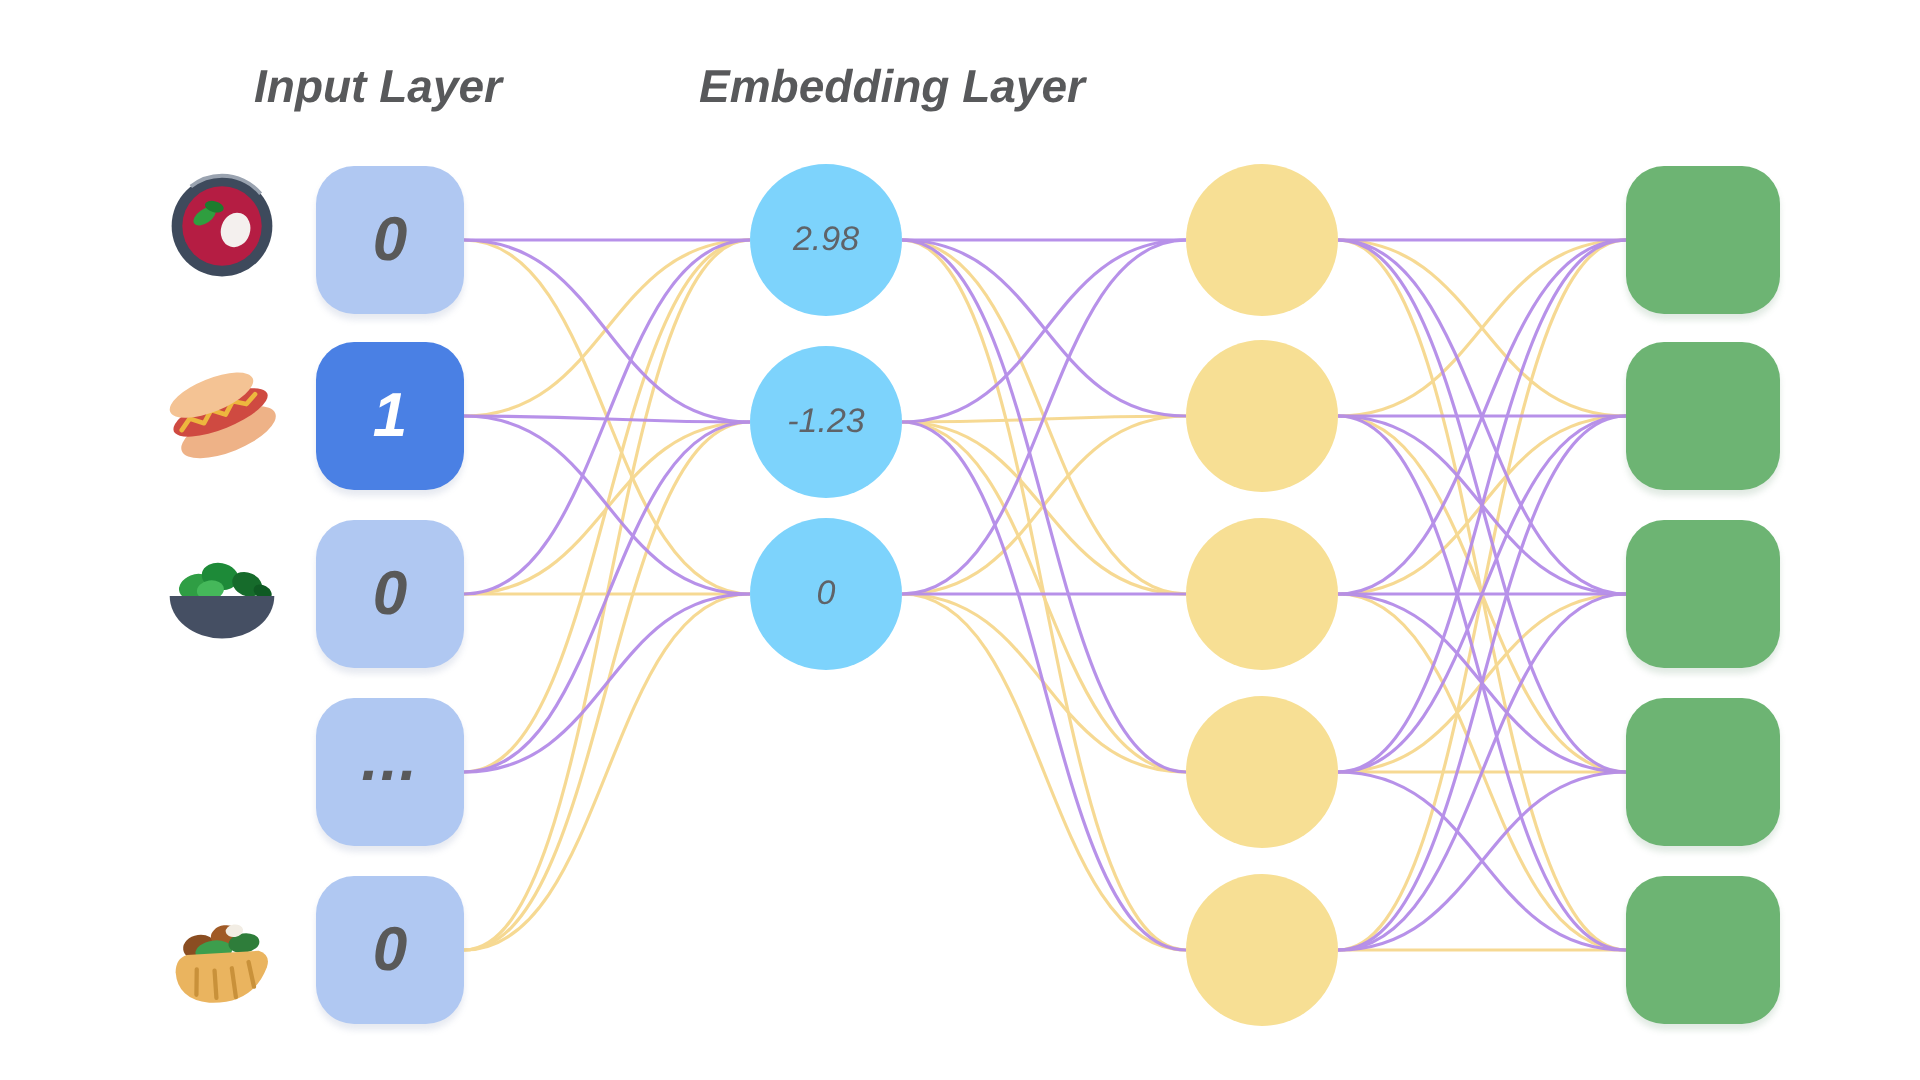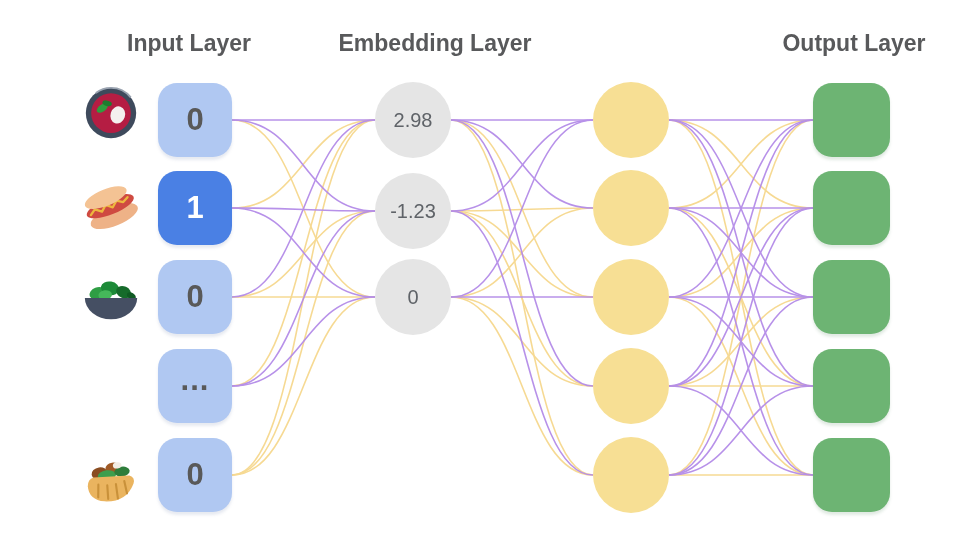--- a/index.html
+++ b/index.html
@@ -1,58 +1,58 @@
 <!DOCTYPE html>
 <html><head>
 <meta charset="utf-8">
 <style>
   html,body{margin:0;padding:0;background:#ffffff;}
   #canvas{
     position:relative;width:960px;height:540px;overflow:hidden;background:#ffffff;
     font-family:"Liberation Sans","DejaVu Sans",sans-serif;
+    font-style:italic;
   }
   .layer-title{
     position:absolute;top:30px;transform:translateX(-50%);
     font-size:23px;font-weight:700;color:#58595b;white-space:nowrap;
   }
   #title-input{left:189px;}
-  #title-embedding{left:435px;}
+  #title-embedding{left:446px;}
   #title-output{left:854px;}
   #edges{position:absolute;left:0;top:0;width:960px;height:540px;}
   .node{position:absolute;display:flex;align-items:center;justify-content:center;box-sizing:border-box;}
   .in-node{
     width:74px;height:74px;border-radius:19px;background:#b0c8f2;
     color:#595959;font-size:31px;font-weight:700;
     box-shadow:0 3px 3px rgba(120,140,180,0.18);
   }
   .in-node.active{background:#4a80e4;color:#ffffff;}
   .in-node .dots{transform:translateY(-6px);letter-spacing:1px;}
   .emb-node{
-    width:76px;height:76px;border-radius:50%;background:#e5e5e5;
-    color:#5f6368;font-size:20px;font-weight:400;
+    width:76px;height:76px;border-radius:50%;background:#7dd3fc;
+    color:#5f6368;font-size:17px;font-weight:400;
   }
   .hid-node{width:76px;height:76px;border-radius:50%;background:#f7df94;}
   .out-node{
     width:77px;height:74px;border-radius:19px;background:#6db473;
     box-shadow:0 3px 3px rgba(90,140,100,0.18);
   }
   .food-icon{position:absolute;width:62px;height:62px;left:80px;}
   #icon-soup{top:83px;}
   #icon-hotdog{top:177px;}
   #icon-salad{top:266px;}
   #icon-pita{top:446px;}
 </style>
 </head>
 <body>
 
 <div id="canvas">
 
   <div class="layer-title" id="title-input">Input Layer</div>
   <div class="layer-title" id="title-embedding">Embedding Layer</div>
-  <div class="layer-title" id="title-output">Output Layer</div>
 
   <svg id="edges" viewBox="0 0 960 540">
       <g stroke="#f6d88e" fill="none" stroke-width="1.6" opacity="0.95">
         <path d="M 232 120 C 303.5 120, 303.5 297, 375 297"></path>
         <path d="M 232 208 C 303.5 208, 303.5 120, 375 120"></path>
         <path d="M 232 297 C 303.5 297, 303.5 211, 375 211"></path>
         <path d="M 232 297 C 303.5 297, 303.5 297, 375 297"></path>
         <path d="M 232 386 C 303.5 386, 303.5 120, 375 120"></path>
         <path d="M 232 475 C 303.5 475, 303.5 120, 375 120"></path>
         <path d="M 232 475 C 303.5 475, 303.5 211, 375 211"></path>

